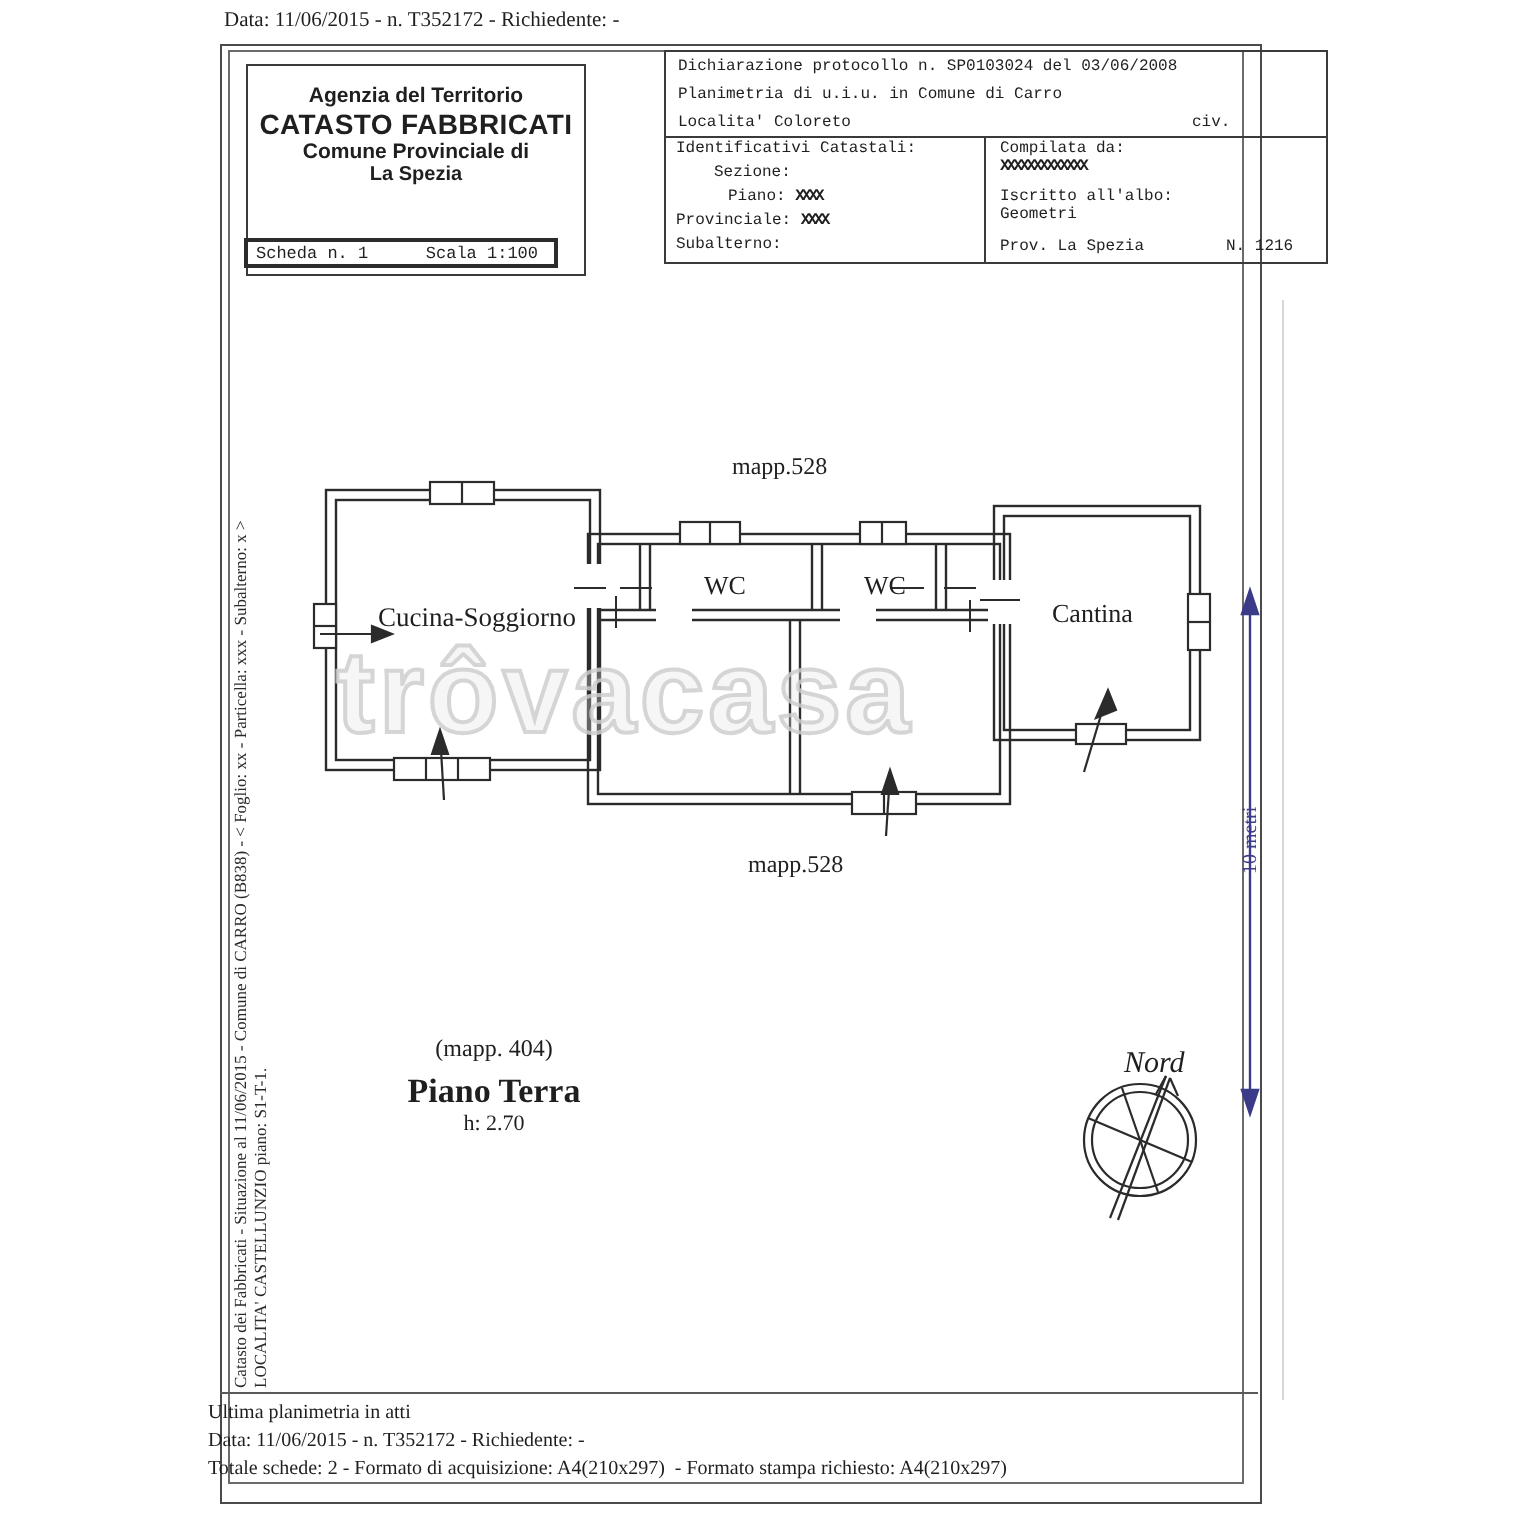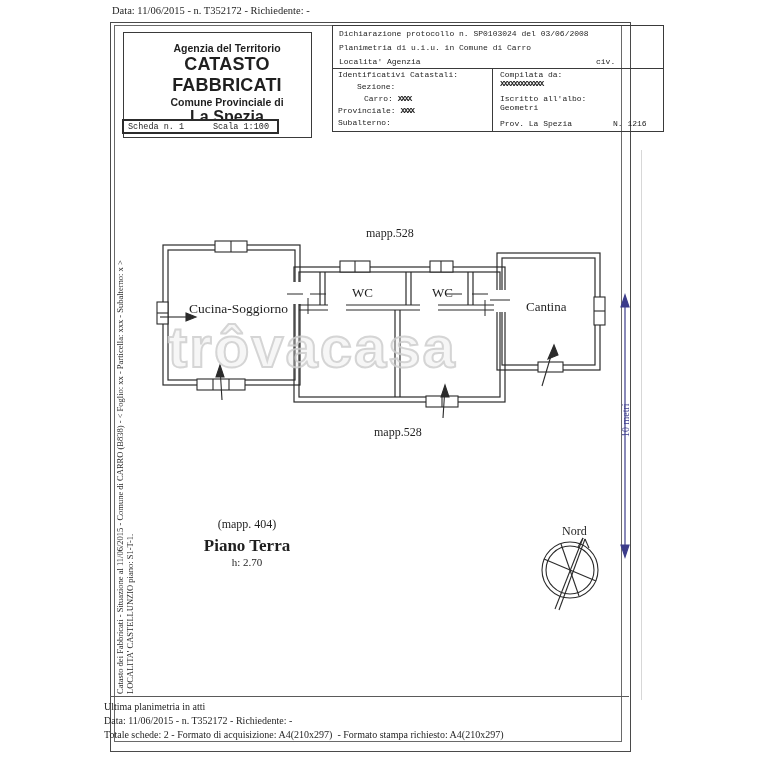--- a/index.html
+++ b/index.html
@@ -12,25 +12,25 @@
   .sans{font-family:"Liberation Sans","DejaVu Sans",sans-serif;}
 
   
   .border-outer{left:110px;top:22px;width:519px;height:728px;border:1px solid #4a4a4a;}
   .border-inner{left:114px;top:25px;width:506px;height:715px;border:1px solid #6a6a6a;}
   .scan-line{left:641px;top:150px;width:1px;height:550px;background:#d7d7d7;}
 
   .top-line{left:112px;top:5px;font-size:10.5px;}
 
   
-  .office-box{left:123px;top:32px;width:168px;height:104px;border:1px solid #3a3a3a;text-align:center;padding-left:19px;}
+  .office-box{left:123px;top:32px;width:168px;height:104px;border:1px solid #3a3a3a;text-align:center;}
   .office-l1{margin-top:9px;font-size:10.5px;font-weight:bold;}
-  .office-l2{font-size:18px;font-weight:bold;letter-spacing:.2px;}
+  .office-l2{font-size:14px;font-weight:bold;letter-spacing:.2px;}
   .office-l3{font-size:10.5px;font-weight:bold;}
-  .office-l4{font-size:16px;font-weight:bold;}
+  .office-l4{font-size:10px;font-weight:bold;}
   .scheda-bar{left:122px;top:119px;width:157px;height:15px;border:2px solid #2c2c2c;background:#fff;
     display:flex;justify-content:space-between;align-items:center;font-size:8.5px;padding:0 8px 0 4px;box-sizing:border-box;}
 
   
   .decl-box{left:291px;top:25px;width:330px;height:105px;border:1px solid #3a3a3a;font-size:8px;margin-left:41px;}
   .decl-box .row{position:absolute;left:6px;white-space:pre;}
   .decl-div{position:absolute;left:0;top:42px;width:100%;border-top:1px solid #3a3a3a;}
   .decl-vdiv{position:absolute;left:159px;top:42px;bottom:0;border-left:1px solid #3a3a3a;}
   .redact{letter-spacing:-1.5px;font-weight:bold;}
 
@@ -39,21 +39,21 @@
   .side1{left:115px;top:694px;width:556px;}
   .side2{left:125px;top:694px;width:220px;}
 
   
   .plan-label{font-size:13px;white-space:nowrap;}
   .mapp{font-size:12px;}
   .piano-block{left:195px;top:517px;width:104px;text-align:center;}
   .piano-ref{font-size:12px;}
   .piano-title{font-size:17px;font-weight:bold;margin-top:4px;}
   .piano-h{font-size:11px;}
-  .nord-label{left:562px;top:524px;font-size:12px;}
+  .nord-label{left:562px;top:524px;font-size:15px;font-style:italic;}
   .dim-label{left:620px;top:437px;width:60px;transform:rotate(-90deg);transform-origin:0 0;
     font-size:10px;color:#3b3b8a;white-space:nowrap;}
 
   
   .watermark{left:168px;top:318px;font-size:58px;font-weight:bold;letter-spacing:2px;line-height:1;
     font-family:"Liberation Sans",sans-serif;color:rgba(225,225,225,0.38);
     -webkit-text-stroke:2px #cecece;opacity:.85;pointer-events:none;z-index:3;}
 
   .footer-sep{left:110px;top:696px;width:519px;border-top:1px solid #5a5a5a;}
   .footer-text{font-size:10px;white-space:pre;}
@@ -81,28 +81,28 @@
   <div class="office-l4">La Spezia</div>
 </div>
 <div class="abs scheda-bar mono">
   <span>Scheda n. 1</span>
   <span>Scala 1:100</span>
 </div>
 
 <div class="abs decl-box mono">
   <div class="row" style="top:3px;">Dichiarazione protocollo n. SP0103024 del 03/06/2008</div>
   <div class="row" style="top:17px;">Planimetria di u.i.u. in Comune di Carro</div>
-  <div class="row" style="top:31px;">Localita' Agenzia</div>
+  <div class="row" style="top:31px;">Localita' Coloreto</div>
   <div class="row" style="top:31px;left:263px;">civ.</div>
   <div class="decl-div"></div>
   <div class="decl-vdiv"></div>
 
   <div class="row" style="top:44px;left:5px;">Identificativi Catastali:</div>
   <div class="row" style="top:56px;left:24px;">Sezione:</div>
-  <div class="row" style="top:68px;left:31px;"><span>Carro:</span> <span class="redact">XXXX</span></div>
+  <div class="row" style="top:68px;left:31px;"><span>Piano:</span> <span class="redact">XXXX</span></div>
   <div class="row" style="top:80px;left:5px;"><span>Provinciale:</span> <span class="redact">XXXX</span></div>
   <div class="row" style="top:92px;left:5px;">Subalterno:</div>
 
   <div class="row" style="top:44px;left:167px;">Compilata da:</div>
   <div class="row redact" style="top:53px;left:167px;">XXXXXXXXXXXXX</div>
   <div class="row" style="top:68px;left:167px;">Iscritto all'albo:</div>
   <div class="row" style="top:77px;left:167px;text-align:center;">Geometri</div>
   <div class="row" style="top:93px;left:167px;">Prov. La Spezia</div>
   <div class="row" style="top:93px;left:280px;">N. 1216</div>
 </div>

